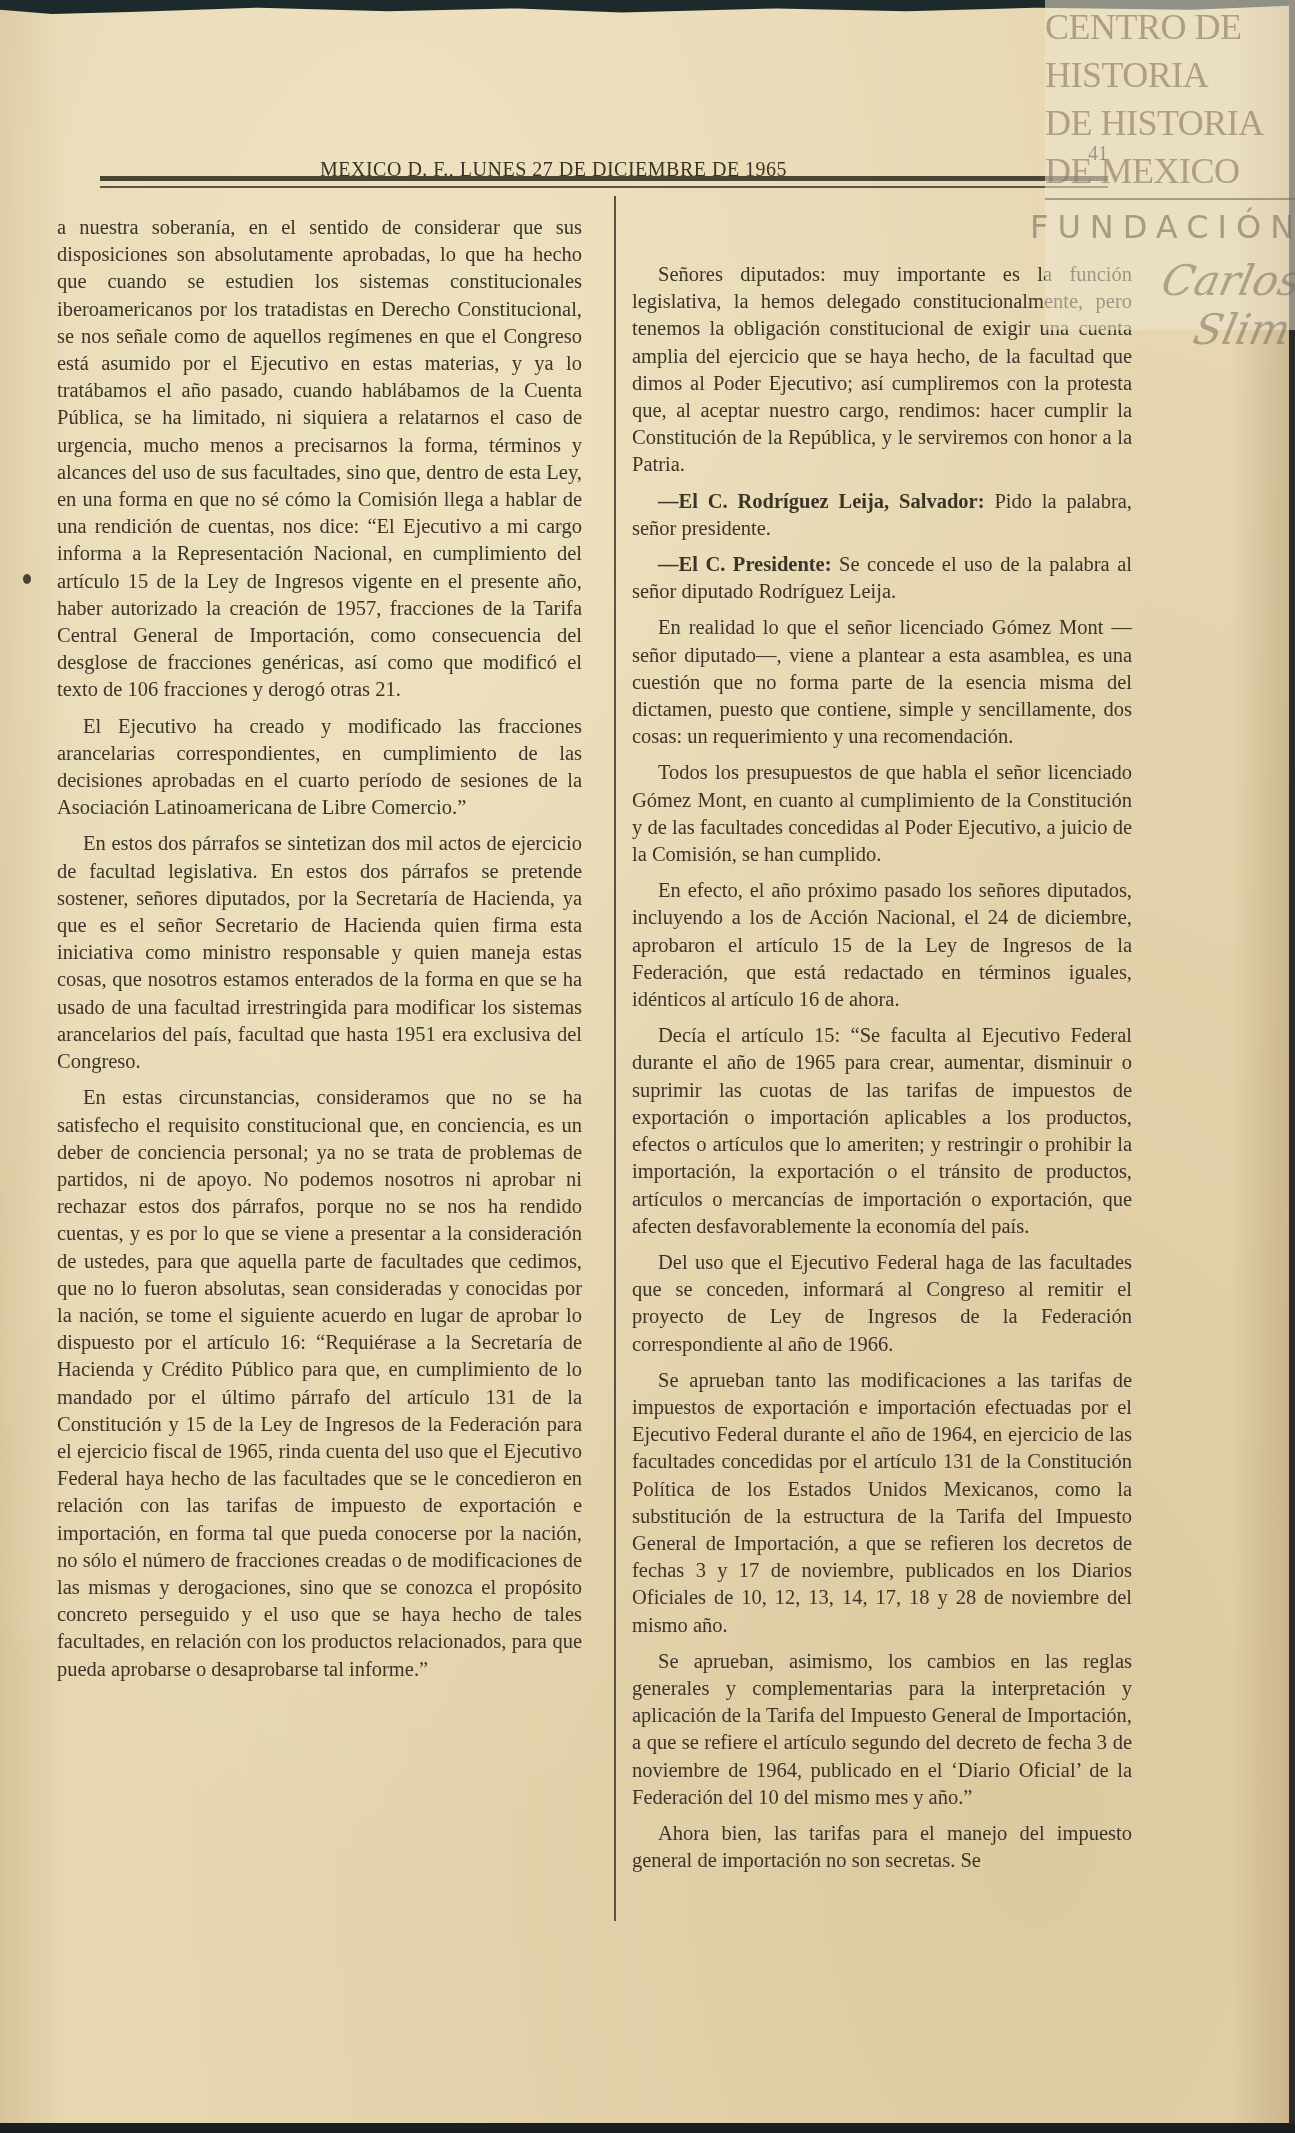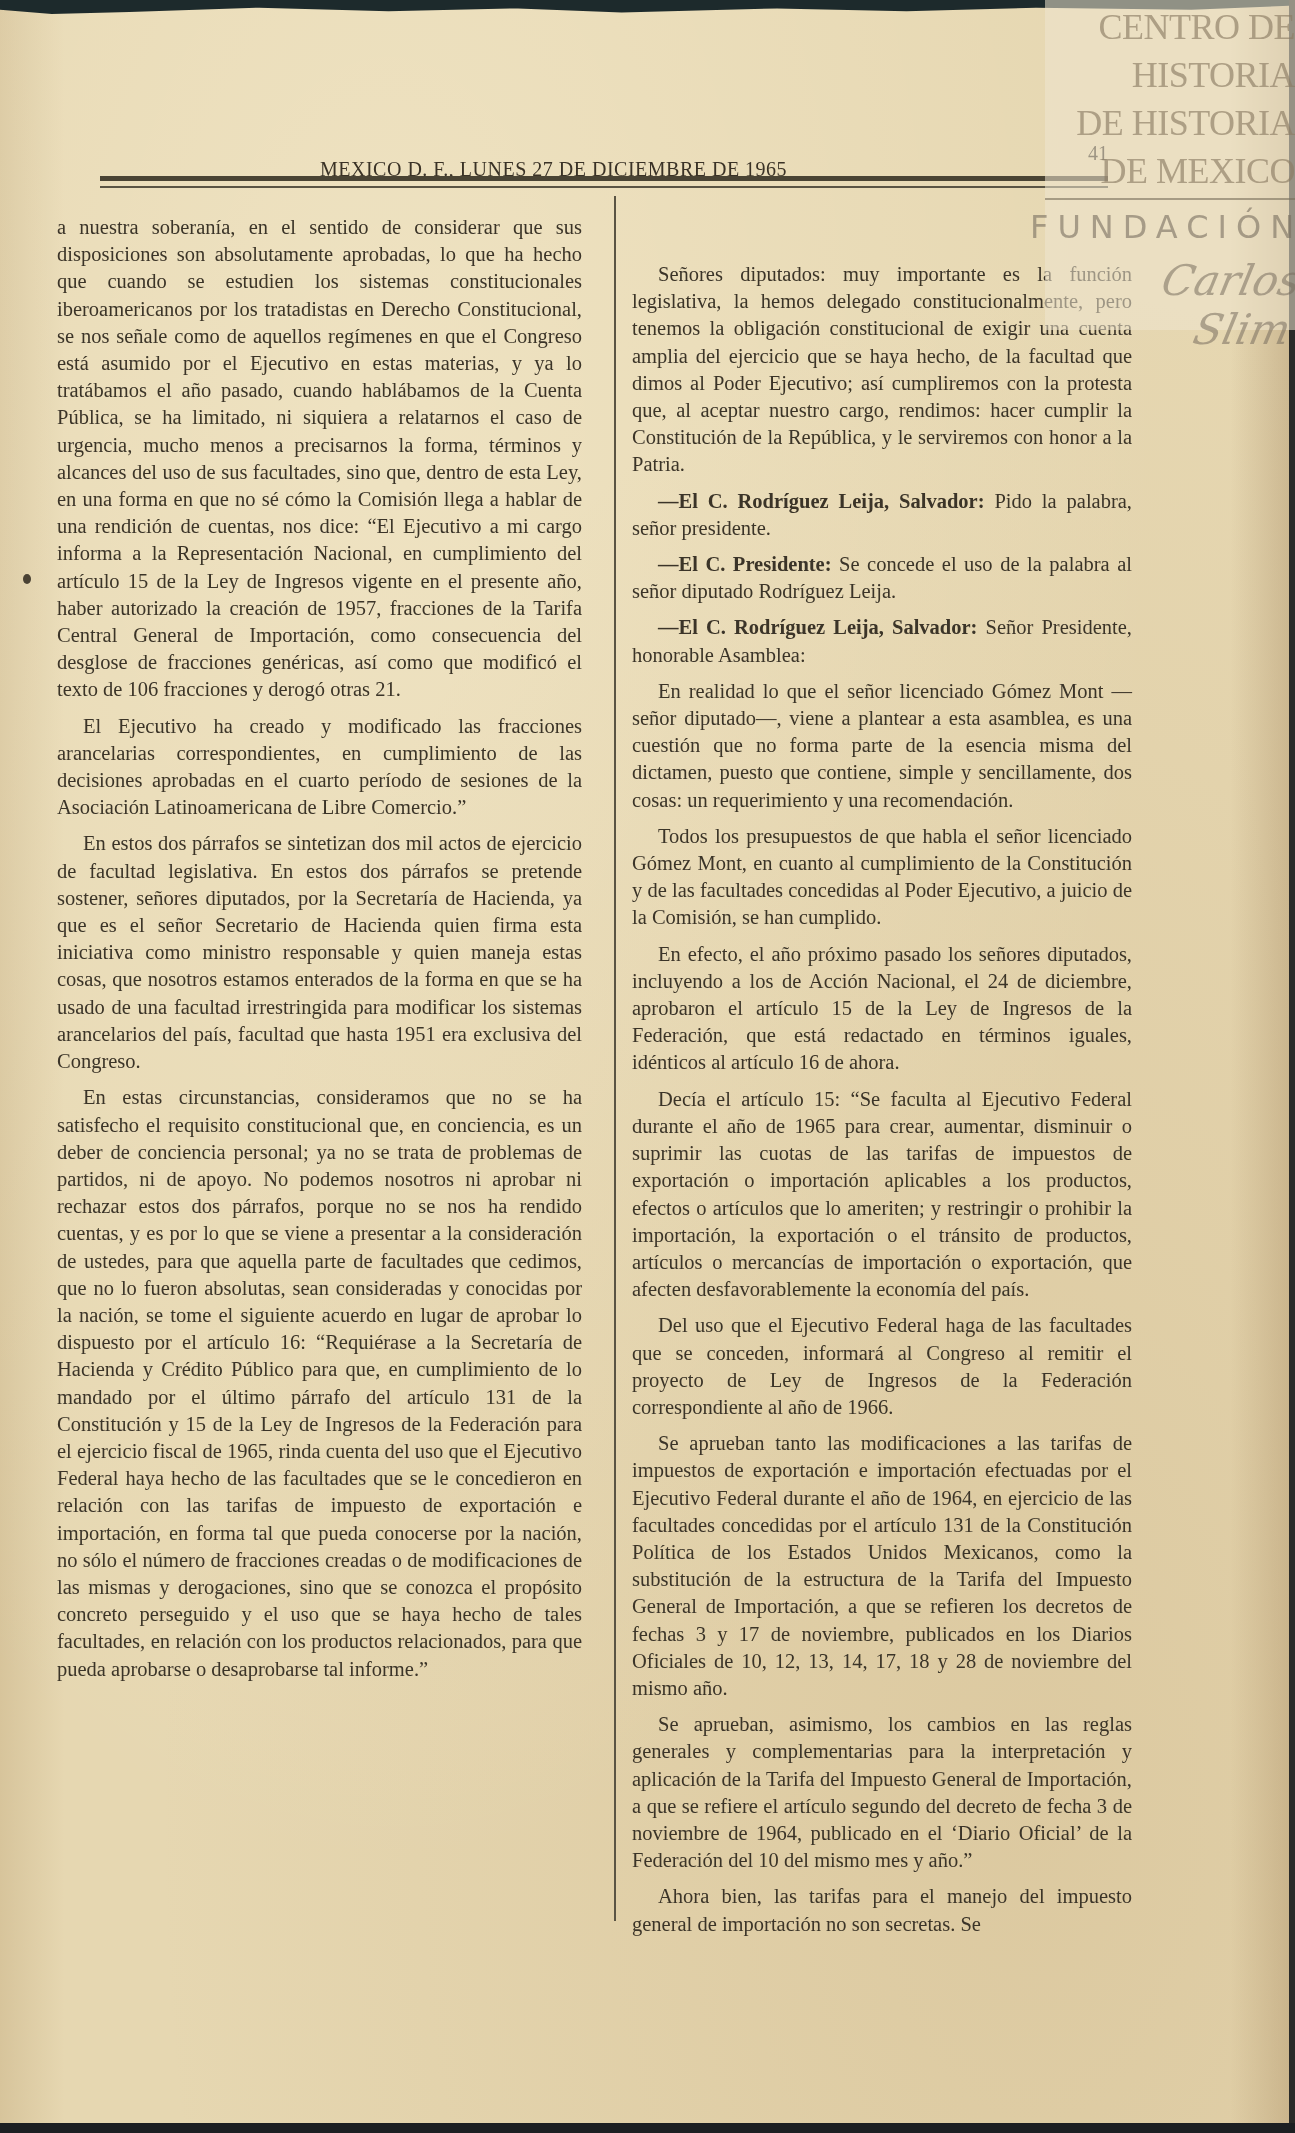--- a/index.html
+++ b/index.html
@@ -58,21 +58,21 @@
   .col-left { left: 57px; width: 525px; }
   .col-right { left: 632px; width: 500px; margin-top: 47px; }
   .column p { margin: 0 0 9px 0; text-indent: 26px; }
   .column p.cont { text-indent: 0; }
   .speaker { font-weight: bold; }
   .watermark {
     position: absolute; left: 1045px; top: 0; width: 250px; height: 330px;
     background: rgba(238,230,208,0.55);
   }
   .wm-line {
-    position: absolute; left: 1045px; width: 250px; text-align: right;
+    position: absolute; left: 1045px; width: 250px; text-align: left;
     font-family: "Liberation Serif", serif; font-size: 36px; color: rgba(140,125,100,0.65);
     letter-spacing: -0.5px;
   }
   .wm-sep {
     position: absolute; left: 1045px; top: 198px; width: 250px; height: 1.5px; background: rgba(120,110,90,0.6);
   }
   .wm-fundacion {
     position: absolute; left: 1030px; top: 208px; width: 265px; text-align: right;
     font-family: "DejaVu Sans", sans-serif; font-size: 32px; letter-spacing: 9px;
     color: rgba(120,110,95,0.6); font-weight: 400;
@@ -108,21 +108,20 @@
     <p class="cont">a nuestra soberanía, en el sentido de considerar que sus disposiciones son absolutamente aprobadas, lo que ha hecho que cuando se estudien los sistemas constitucionales iberoamericanos por los tratadistas en Derecho Constitucional, se nos señale como de aquellos regímenes en que el Congreso está asumido por el Ejecutivo en estas materias, y ya lo tratábamos el año pasado, cuando hablábamos de la Cuenta Pública, se ha limitado, ni siquiera a relatarnos el caso de urgencia, mucho menos a precisarnos la forma, términos y alcances del uso de sus facultades, sino que, dentro de esta Ley, en una forma en que no sé cómo la Comisión llega a hablar de una rendición de cuentas, nos dice: “El Ejecutivo a mi cargo informa a la Representación Nacional, en cumplimiento del artículo 15 de la Ley de Ingresos vigente en el presente año, haber autorizado la creación de 1957, fracciones de la Tarifa Central General de Importación, como consecuencia del desglose de fracciones genéricas, así como que modificó el texto de 106 fracciones y derogó otras 21.</p>
     <p>El Ejecutivo ha creado y modificado las fracciones arancelarias correspondientes, en cumplimiento de las decisiones aprobadas en el cuarto período de sesiones de la Asociación Latinoamericana de Libre Comercio.”</p>
     <p>En estos dos párrafos se sintetizan dos mil actos de ejercicio de facultad legislativa. En estos dos párrafos se pretende sostener, señores diputados, por la Secretaría de Hacienda, ya que es el señor Secretario de Hacienda quien firma esta iniciativa como ministro responsable y quien maneja estas cosas, que nosotros estamos enterados de la forma en que se ha usado de una facultad irrestringida para modificar los sistemas arancelarios del país, facultad que hasta 1951 era exclusiva del Congreso.</p>
     <p>En estas circunstancias, consideramos que no se ha satisfecho el requisito constitucional que, en conciencia, es un deber de conciencia personal; ya no se trata de problemas de partidos, ni de apoyo. No podemos nosotros ni aprobar ni rechazar estos dos párrafos, porque no se nos ha rendido cuentas, y es por lo que se viene a presentar a la consideración de ustedes, para que aquella parte de facultades que cedimos, que no lo fueron absolutas, sean consideradas y conocidas por la nación, se tome el siguiente acuerdo en lugar de aprobar lo dispuesto por el artículo 16: “Requiérase a la Secretaría de Hacienda y Crédito Público para que, en cumplimiento de lo mandado por el último párrafo del artículo 131 de la Constitución y 15 de la Ley de Ingresos de la Federación para el ejercicio fiscal de 1965, rinda cuenta del uso que el Ejecutivo Federal haya hecho de las facultades que se le concedieron en relación con las tarifas de impuesto de exportación e importación, en forma tal que pueda conocerse por la nación, no sólo el número de fracciones creadas o de modificaciones de las mismas y derogaciones, sino que se conozca el propósito concreto perseguido y el uso que se haya hecho de tales facultades, en relación con los productos relacionados, para que pueda aprobarse o desaprobarse tal informe.”</p>
   </div>
 
   <div class="column col-right">
     <p>Señores diputados: muy importante es la función legislativa, la hemos delegado constitucionalmente, pero tenemos la obligación constitucional de exigir una cuenta amplia del ejercicio que se haya hecho, de la facultad que dimos al Poder Ejecutivo; así cumpliremos con la protesta que, al aceptar nuestro cargo, rendimos: hacer cumplir la Constitución de la República, y le serviremos con honor a la Patria.</p>
     <p><span class="speaker">—El C. Rodríguez Leija, Salvador:</span><span> Pido la palabra, señor presidente.</span></p>
     <p><span class="speaker">—El C. Presidente:</span><span> Se concede el uso de la palabra al señor diputado Rodríguez Leija.</span></p>
-    <p><span class="speaker">—El C. Rodríguez Leija, Salvador:</span><span> Señor Presidente, honorable Asamblea:</span></p>
     <p>En realidad lo que el señor licenciado Gómez Mont — señor diputado—, viene a plantear a esta asamblea, es una cuestión que no forma parte de la esencia misma del dictamen, puesto que contiene, simple y sencillamente, dos cosas: un requerimiento y una recomendación.</p>
     <p>Todos los presupuestos de que habla el señor licenciado Gómez Mont, en cuanto al cumplimiento de la Constitución y de las facultades concedidas al Poder Ejecutivo, a juicio de la Comisión, se han cumplido.</p>
     <p>En efecto, el año próximo pasado los señores diputados, incluyendo a los de Acción Nacional, el 24 de diciembre, aprobaron el artículo 15 de la Ley de Ingresos de la Federación, que está redactado en términos iguales, idénticos al artículo 16 de ahora.</p>
     <p>Decía el artículo 15: “Se faculta al Ejecutivo Federal durante el año de 1965 para crear, aumentar, disminuir o suprimir las cuotas de las tarifas de impuestos de exportación o importación aplicables a los productos, efectos o artículos que lo ameriten; y restringir o prohibir la importación, la exportación o el tránsito de productos, artículos o mercancías de importación o exportación, que afecten desfavorablemente la economía del país.</p>
     <p>Del uso que el Ejecutivo Federal haga de las facultades que se conceden, informará al Congreso al remitir el proyecto de Ley de Ingresos de la Federación correspondiente al año de 1966.</p>
     <p>Se aprueban tanto las modificaciones a las tarifas de impuestos de exportación e importación efectuadas por el Ejecutivo Federal durante el año de 1964, en ejercicio de las facultades concedidas por el artículo 131 de la Constitución Política de los Estados Unidos Mexicanos, como la substitución de la estructura de la Tarifa del Impuesto General de Importación, a que se refieren los decretos de fechas 3 y 17 de noviembre, publicados en los Diarios Oficiales de 10, 12, 13, 14, 17, 18 y 28 de noviembre del mismo año.</p>
     <p>Se aprueban, asimismo, los cambios en las reglas generales y complementarias para la interpretación y aplicación de la Tarifa del Impuesto General de Importación, a que se refiere el artículo segundo del decreto de fecha 3 de noviembre de 1964, publicado en el ‘Diario Oficial’ de la Federación del 10 del mismo mes y año.”</p>
     <p>Ahora bien, las tarifas para el manejo del impuesto general de importación no son secretas. Se</p>
   </div>
 

